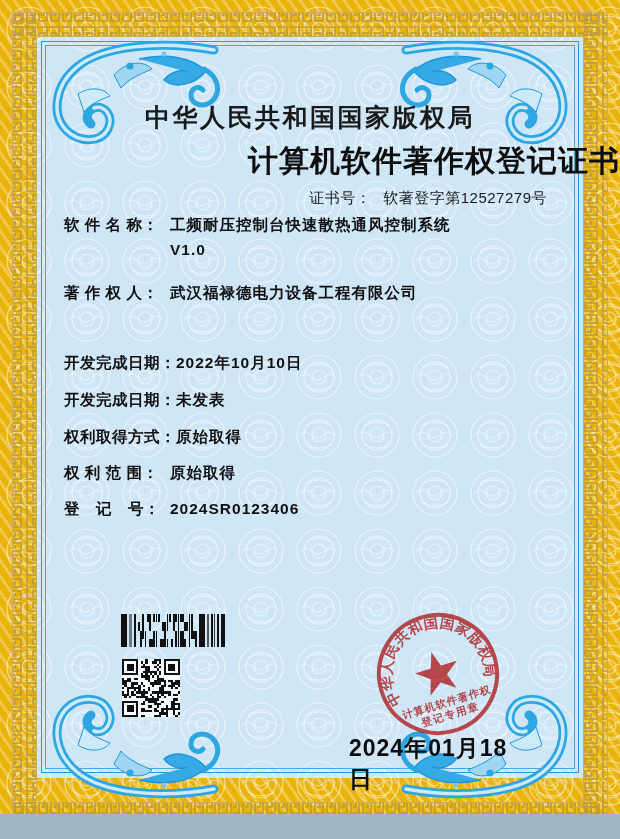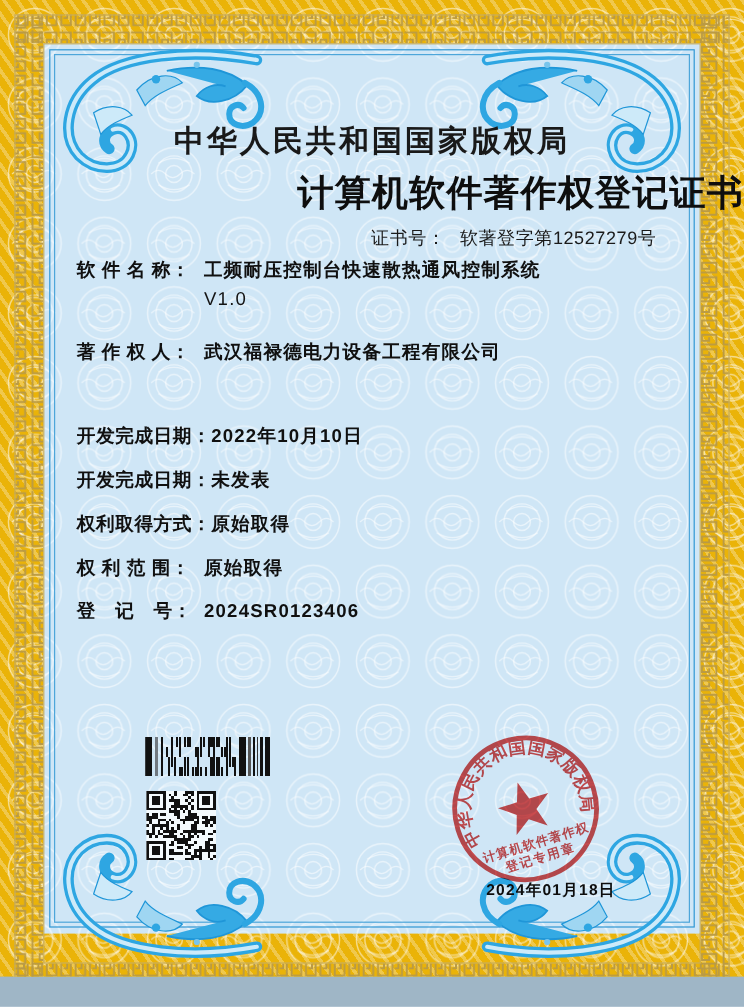--- a/index.html
+++ b/index.html
@@ -26,32 +26,32 @@
     font-size:30px;font-weight:bold;letter-spacing:1px;color:#0e0e0e;
   }
   .certno{
     position:absolute;top:189px;right:73px;
     font-size:15px;font-weight:normal;color:#1a1a1a;letter-spacing:.5px;
   }
   .certno .gap{display:inline-block;width:12px;}
   .row{position:absolute;left:64px;font-size:15.5px;font-weight:bold;color:#101010;white-space:nowrap;}
   .row .lab{display:inline-block;min-width:106px;letter-spacing:.5px;}
   .row .val{letter-spacing:1px;margin-top:26px;}
-  .val2{position:absolute;left:170px;font-size:15.5px;font-weight:normal;letter-spacing:1px;}
+  .val2{position:absolute;left:170px;font-size:15.5px;font-weight:bold;letter-spacing:1px;}
   .statement{
     position:absolute;left:63px;top:534px;width:500px;
     font-size:15px;font-weight:bold;line-height:37px;
     text-indent:2em;letter-spacing:.8px;color:#101010;text-align:justify;
   }
   .barcode{position:absolute;left:121px;top:614px;width:104px;height:33px;}
   .qr{position:absolute;left:122px;top:659px;width:58px;height:58px;}
   .seal{position:absolute;left:356px;top:592px;width:164px;height:164px;mix-blend-mode:multiply;opacity:.93;}
   .issue-date{
-    position:absolute;left:349px;top:733px;width:164px;text-align:right;
-    font-size:13px;font-weight:bold;letter-spacing:1px;color:#0d0d0d;
+    position:absolute;left:349px;top:733px;width:164px;text-align:left;
+    font-size:23px;font-weight:bold;letter-spacing:1px;color:#0d0d0d;
   }
 </style>
 </head>
 <body>
 
 <div class="page">
 
   <div class="inner-bg"></div>
 
   <svg class="layer" width="620" height="839" aria-hidden="true">

